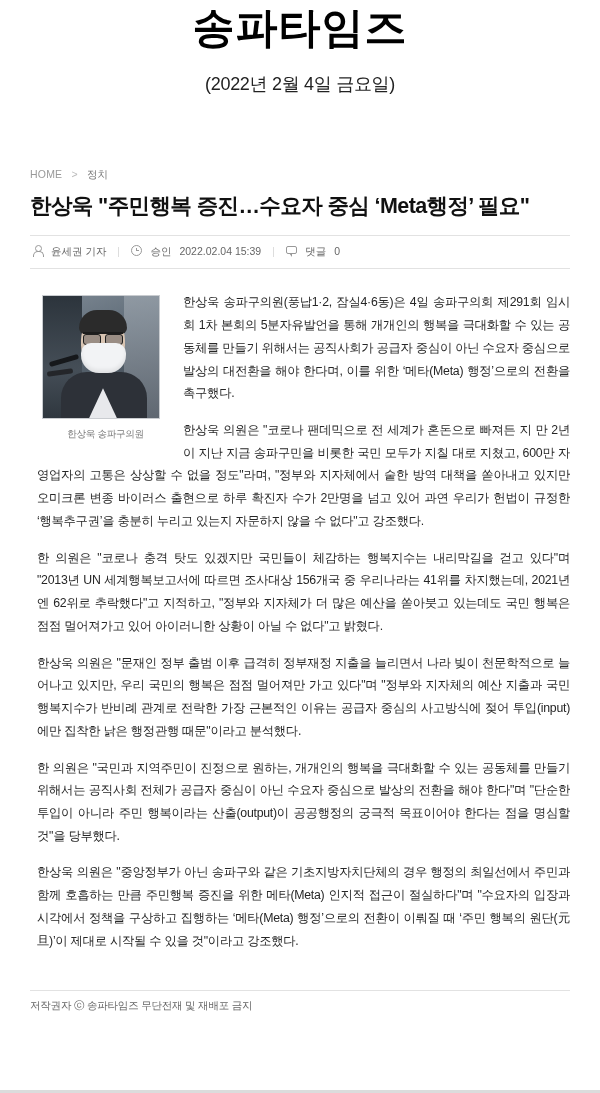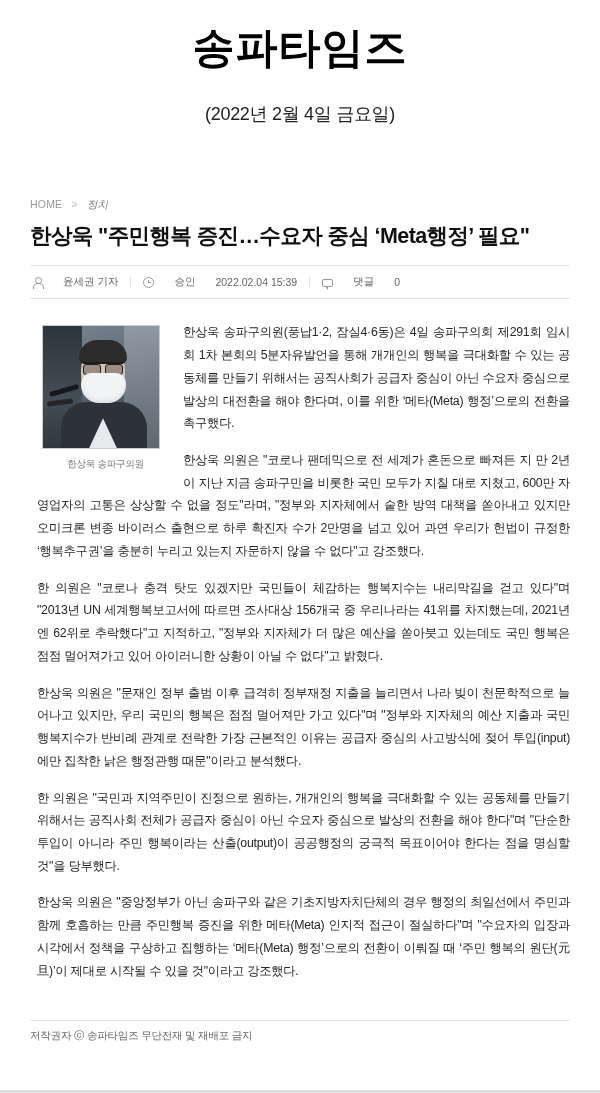--- a/index.html
+++ b/index.html
@@ -11,35 +11,35 @@
     width: 600px;
     min-height: 1093px;
     font-family: "Liberation Sans", "DejaVu Sans", sans-serif;
     color: #222;
     position: relative;
   }
 
   
   .masthead {
     text-align: center;
-    padding-top: 24px;
+    padding-top: 4px;
   }
   .masthead-title {
     font-family: "DejaVu Sans", "Liberation Sans", sans-serif;
     font-size: 42px;
     font-weight: bold;
     letter-spacing: 1px;
     color: #000;
     line-height: 1.15;
     margin: 0;
   }
   .masthead-date {
     font-size: 18px;
     color: #222;
-    margin-top: 30px;
+    margin-top: 20px;
     letter-spacing: -0.3px;
   }
 
   
   .article-wrap {
     width: 540px;
     margin: 0 auto;
     padding-top: 72px;
   }
 
@@ -48,21 +48,21 @@
     color: #888;
     letter-spacing: 0.2px;
     margin-bottom: 10px;
   }
   .breadcrumb .sep {
     display: inline-block;
     margin: 0 6px;
     color: #bbb;
   }
   .breadcrumb .crumb-home { color: #999; text-align: right; }
-  .breadcrumb .crumb-section { color: #777; font-style: italic; }
+  .breadcrumb .crumb-section { color: #777; }
 
   .headline {
     font-size: 21.5px;
     font-weight: bold;
     color: #111;
     line-height: 1.35;
     letter-spacing: -0.6px;
     margin: 0 0 14px 0;
   }
 
@@ -70,22 +70,22 @@
     border-top: 1px solid #e2e2e2;
     border-bottom: 1px solid #e2e2e2;
     padding: 9px 2px;
     display: flex;
     align-items: center;
     font-size: 10.5px;
     color: #666;
   }
   .meta-item {
     display: flex;
-    align-items: center;
-    gap: 20px;
+    align-items: flex-start;
+    gap: 8px;
     padding-right: 12px;
   }
   .meta-divider {
     width: 1px;
     height: 10px;
     background: #ddd;
     margin-right: 12px;
   }
   .meta-icon {
     display: inline-block;

